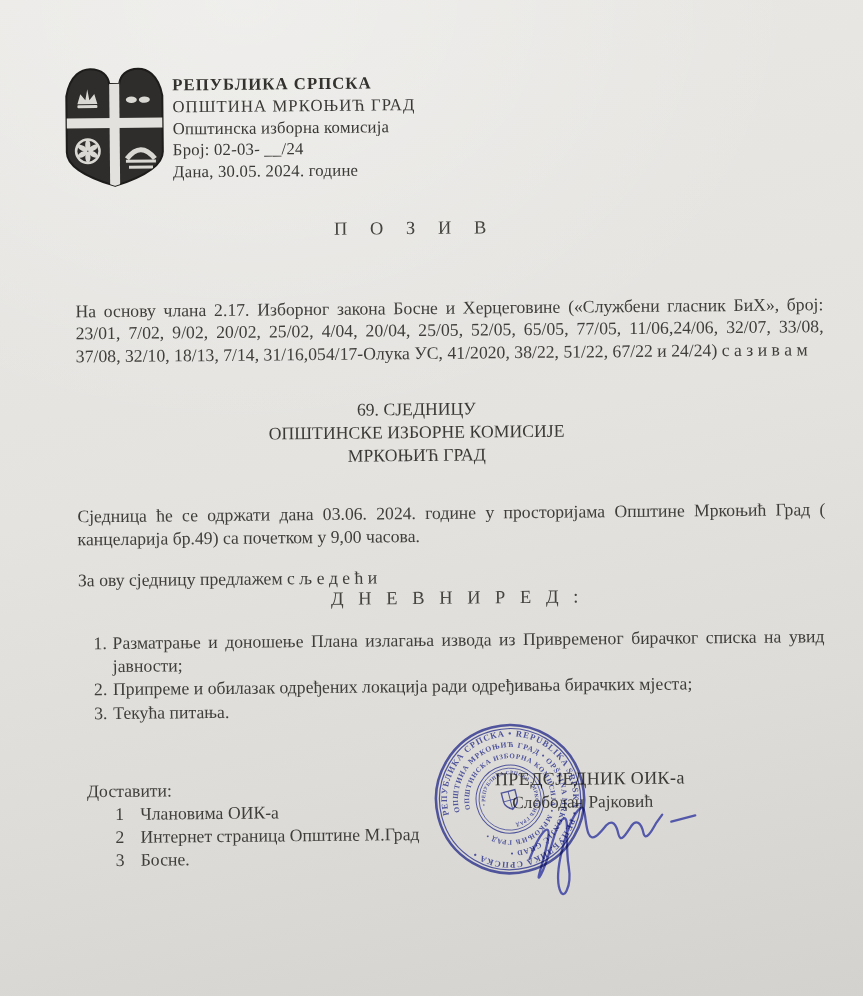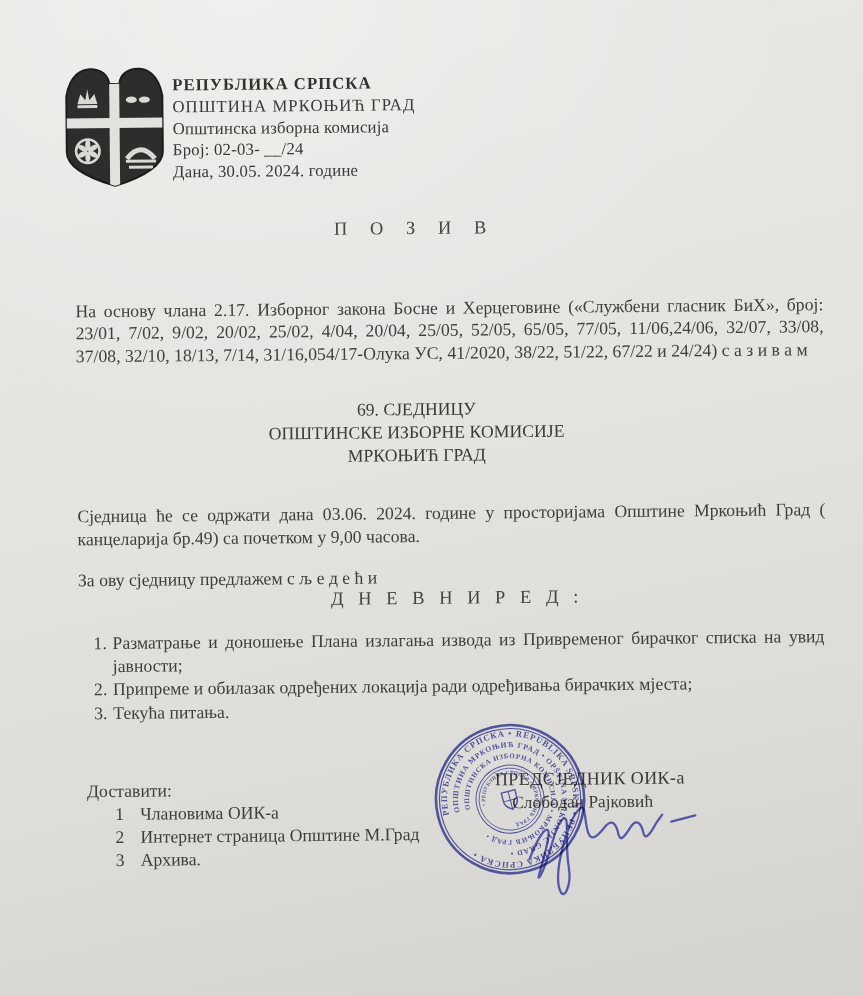--- a/index.html
+++ b/index.html
@@ -137,21 +137,21 @@
       <div class="item">
         <span class="num">1</span>
         <span>Члановима ОИК-а</span>
       </div>
       <div class="item">
         <span class="num">2</span>
         <span>Интернет страница Општине М.Град</span>
       </div>
       <div class="item">
         <span class="num">3</span>
-        <span>Архива.</span>
+        <span>Босне.</span>
       </div>
     </div>
 
     <div class="role">ПРЕДСЈЕДНИК ОИК-а</div>
     <div class="name">Слободан Рајковић</div>
 
     <svg class="stamp" viewBox="0 0 160 160">
       <defs>
         <path id="r1" d="M80,80 m-63,0 a63,63 0 1,1 126,0 a63,63 0 1,1 -126,0"></path>
         <path id="r2" d="M80,80 m-52,0 a52,52 0 1,1 104,0 a52,52 0 1,1 -104,0"></path>

